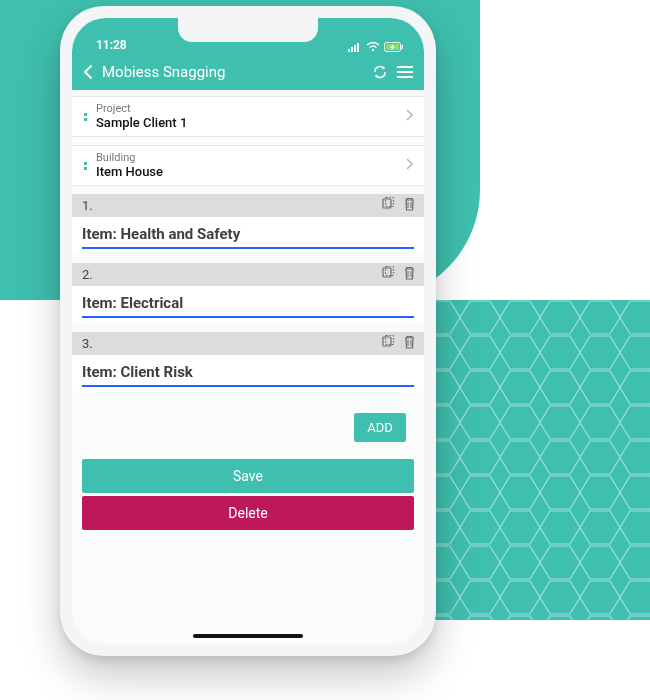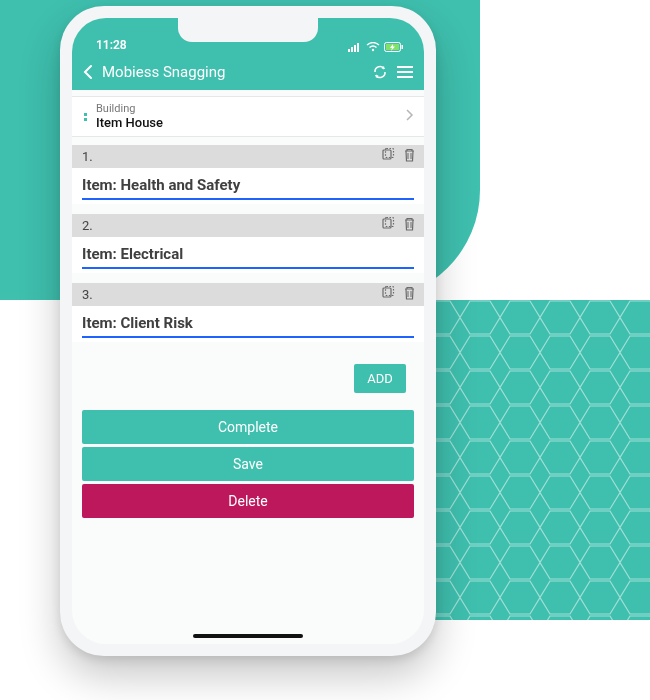--- a/index.html
+++ b/index.html
@@ -231,39 +231,56 @@
         <svg width="18" height="14" viewBox="0 0 18 14">
             <line x1="1" y1="2" x2="17" y2="2" stroke="#fff" stroke-width="2"></line>
             <line x1="1" y1="7" x2="17" y2="7" stroke="#fff" stroke-width="2"></line>
             <line x1="1" y1="12" x2="17" y2="12" stroke="#fff" stroke-width="2"></line>
           </svg>
       </span>
     </div>
 
     <div class="content">
 
-
       <div class="row-block">
         <div class="row">
           <div class="row-dots">
               <span></span>
               <span></span>
             </div>
           <div class="row-text">
-            <div class="row-label">Building</div>
-            <div class="row-value">Item House</div>
+            <div class="row-label">Project</div>
+            <div class="row-value">Sample Client 1</div>
           </div>
           <span class="chevron">
             <svg width="9" height="14" viewBox="0 0 9 14">
                 <path d="M2 2 L7 7 L2 12" stroke="#b6b6b6" stroke-width="1.5" fill="none"></path>
               </svg>
           </span>
         </div>
       </div>
 
+      <div class="row-block">
+        <div class="row">
+          <div class="row-dots">
+              <span></span>
+              <span></span>
+            </div>
+          <div class="row-text">
+            <div class="row-label">Building</div>
+            <div class="row-value">Item House</div>
+          </div>
+          <span class="chevron">
+            <svg width="9" height="14" viewBox="0 0 9 14">
+                <path d="M2 2 L7 7 L2 12" stroke="#b6b6b6" stroke-width="1.5" fill="none"></path>
+              </svg>
+          </span>
+        </div>
+      </div>
+
 
       <div id="snag-list">
           <div class="snag-item">
             <div class="snag-header">
               <span class="num">1.</span>
               <span class="ico">
                 <span><svg width="14" height="14" viewBox="0 0 14 14">
                     <rect x="2" y="2" width="8" height="9" rx="1" fill="none" stroke="#6b6b6b" stroke-width="1.2"></rect>
                     <rect x="4.5" y="0.5" width="8" height="9" rx="1" fill="none" stroke="#6b6b6b" stroke-width="1.2" stroke-dasharray="1.5 1.5"></rect>
                   </svg></span>
@@ -320,21 +337,20 @@
             </div>
             <div class="snag-body">
               <div class="snag-text">Item: Client Risk</div>
             </div>
           </div>
         </div>
 
       <div class="btn-row">
         <div class="btn btn-small btn-teal">ADD</div>
       </div>
-      <div class="btn btn-teal">Complete</div>
       <div class="btn btn-teal">Save</div>
       <div class="btn btn-red">Delete</div>
 
     </div>
 
     <div class="home-indicator"></div>
   </div>
 </div>
 
 </body></html>

